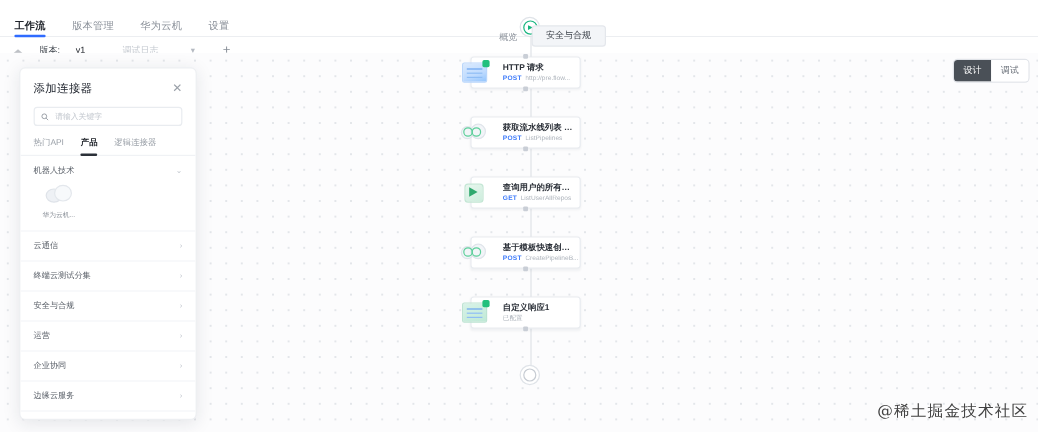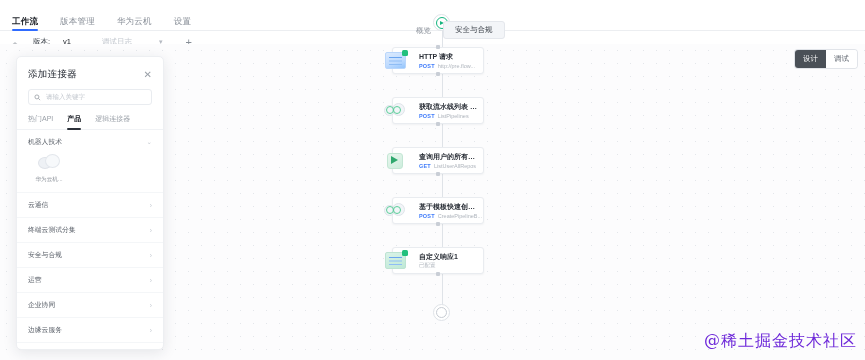--- a/index.html
+++ b/index.html
@@ -224,21 +224,21 @@
   }
   .prod-label {
     font-size: 5.6px; color: #8b9199; white-space: nowrap; overflow:hidden;
     text-overflow: ellipsis;
   }
   .cat-sep { height:1px; background:#f4f6f8; margin: 0 0 0 0; }
 
   
   .watermark {
     position: absolute; right: 8px; bottom: 8px;
-    font-size: 16px; color: #6d28d9; letter-spacing: 1px;
+    font-size: 13px; color: #404040; letter-spacing: 1px;
     font-family: "DejaVu Serif", serif;
     user-select:none;
   }
 </style>
 </head>
 <body>
 
 <div class="app">
 
   <div class="topbar">

